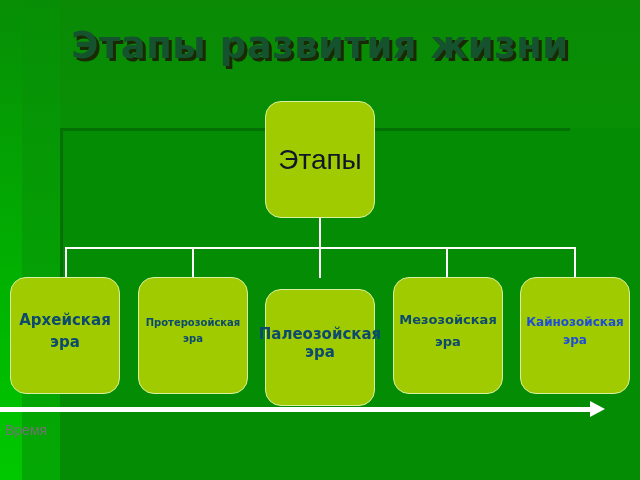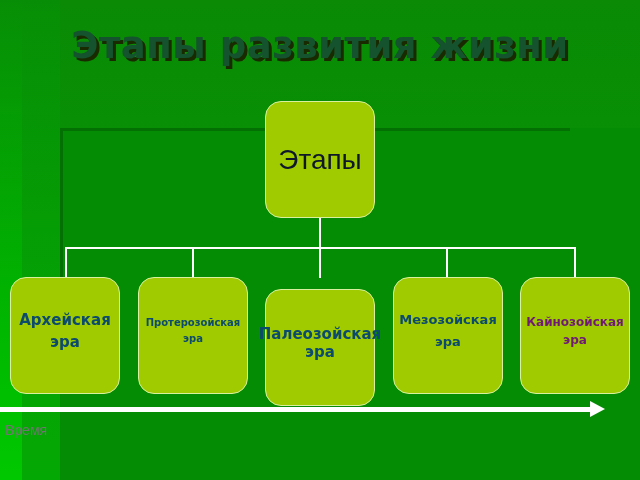--- a/index.html
+++ b/index.html
@@ -107,21 +107,21 @@
     <span>Палеозойская</span>
     <span>эра</span>
   </div>
 </div>
 <div class="node era" style="left:393px; font-size:13px; line-height:22px;">
   <div style="margin-top:-10px; white-space:nowrap;">
     <span>Мезозойская</span>
     <span>эра</span>
   </div>
 </div>
-<div class="node era" style="left:520px; font-size:12px; line-height:18px; color:#701a75;">
+<div class="node era" style="left:520px; font-size:12px; line-height:18px; color:#1d4ed8;">
   <div style="margin-top:-10px; white-space:nowrap;">
     <span>Кайнозойская</span>
     <span>эра</span>
   </div>
 </div>
 
 <div class="arrow-shaft"></div>
 <div class="arrow-head"></div>
 <div class="time-label">Время</div>
 

